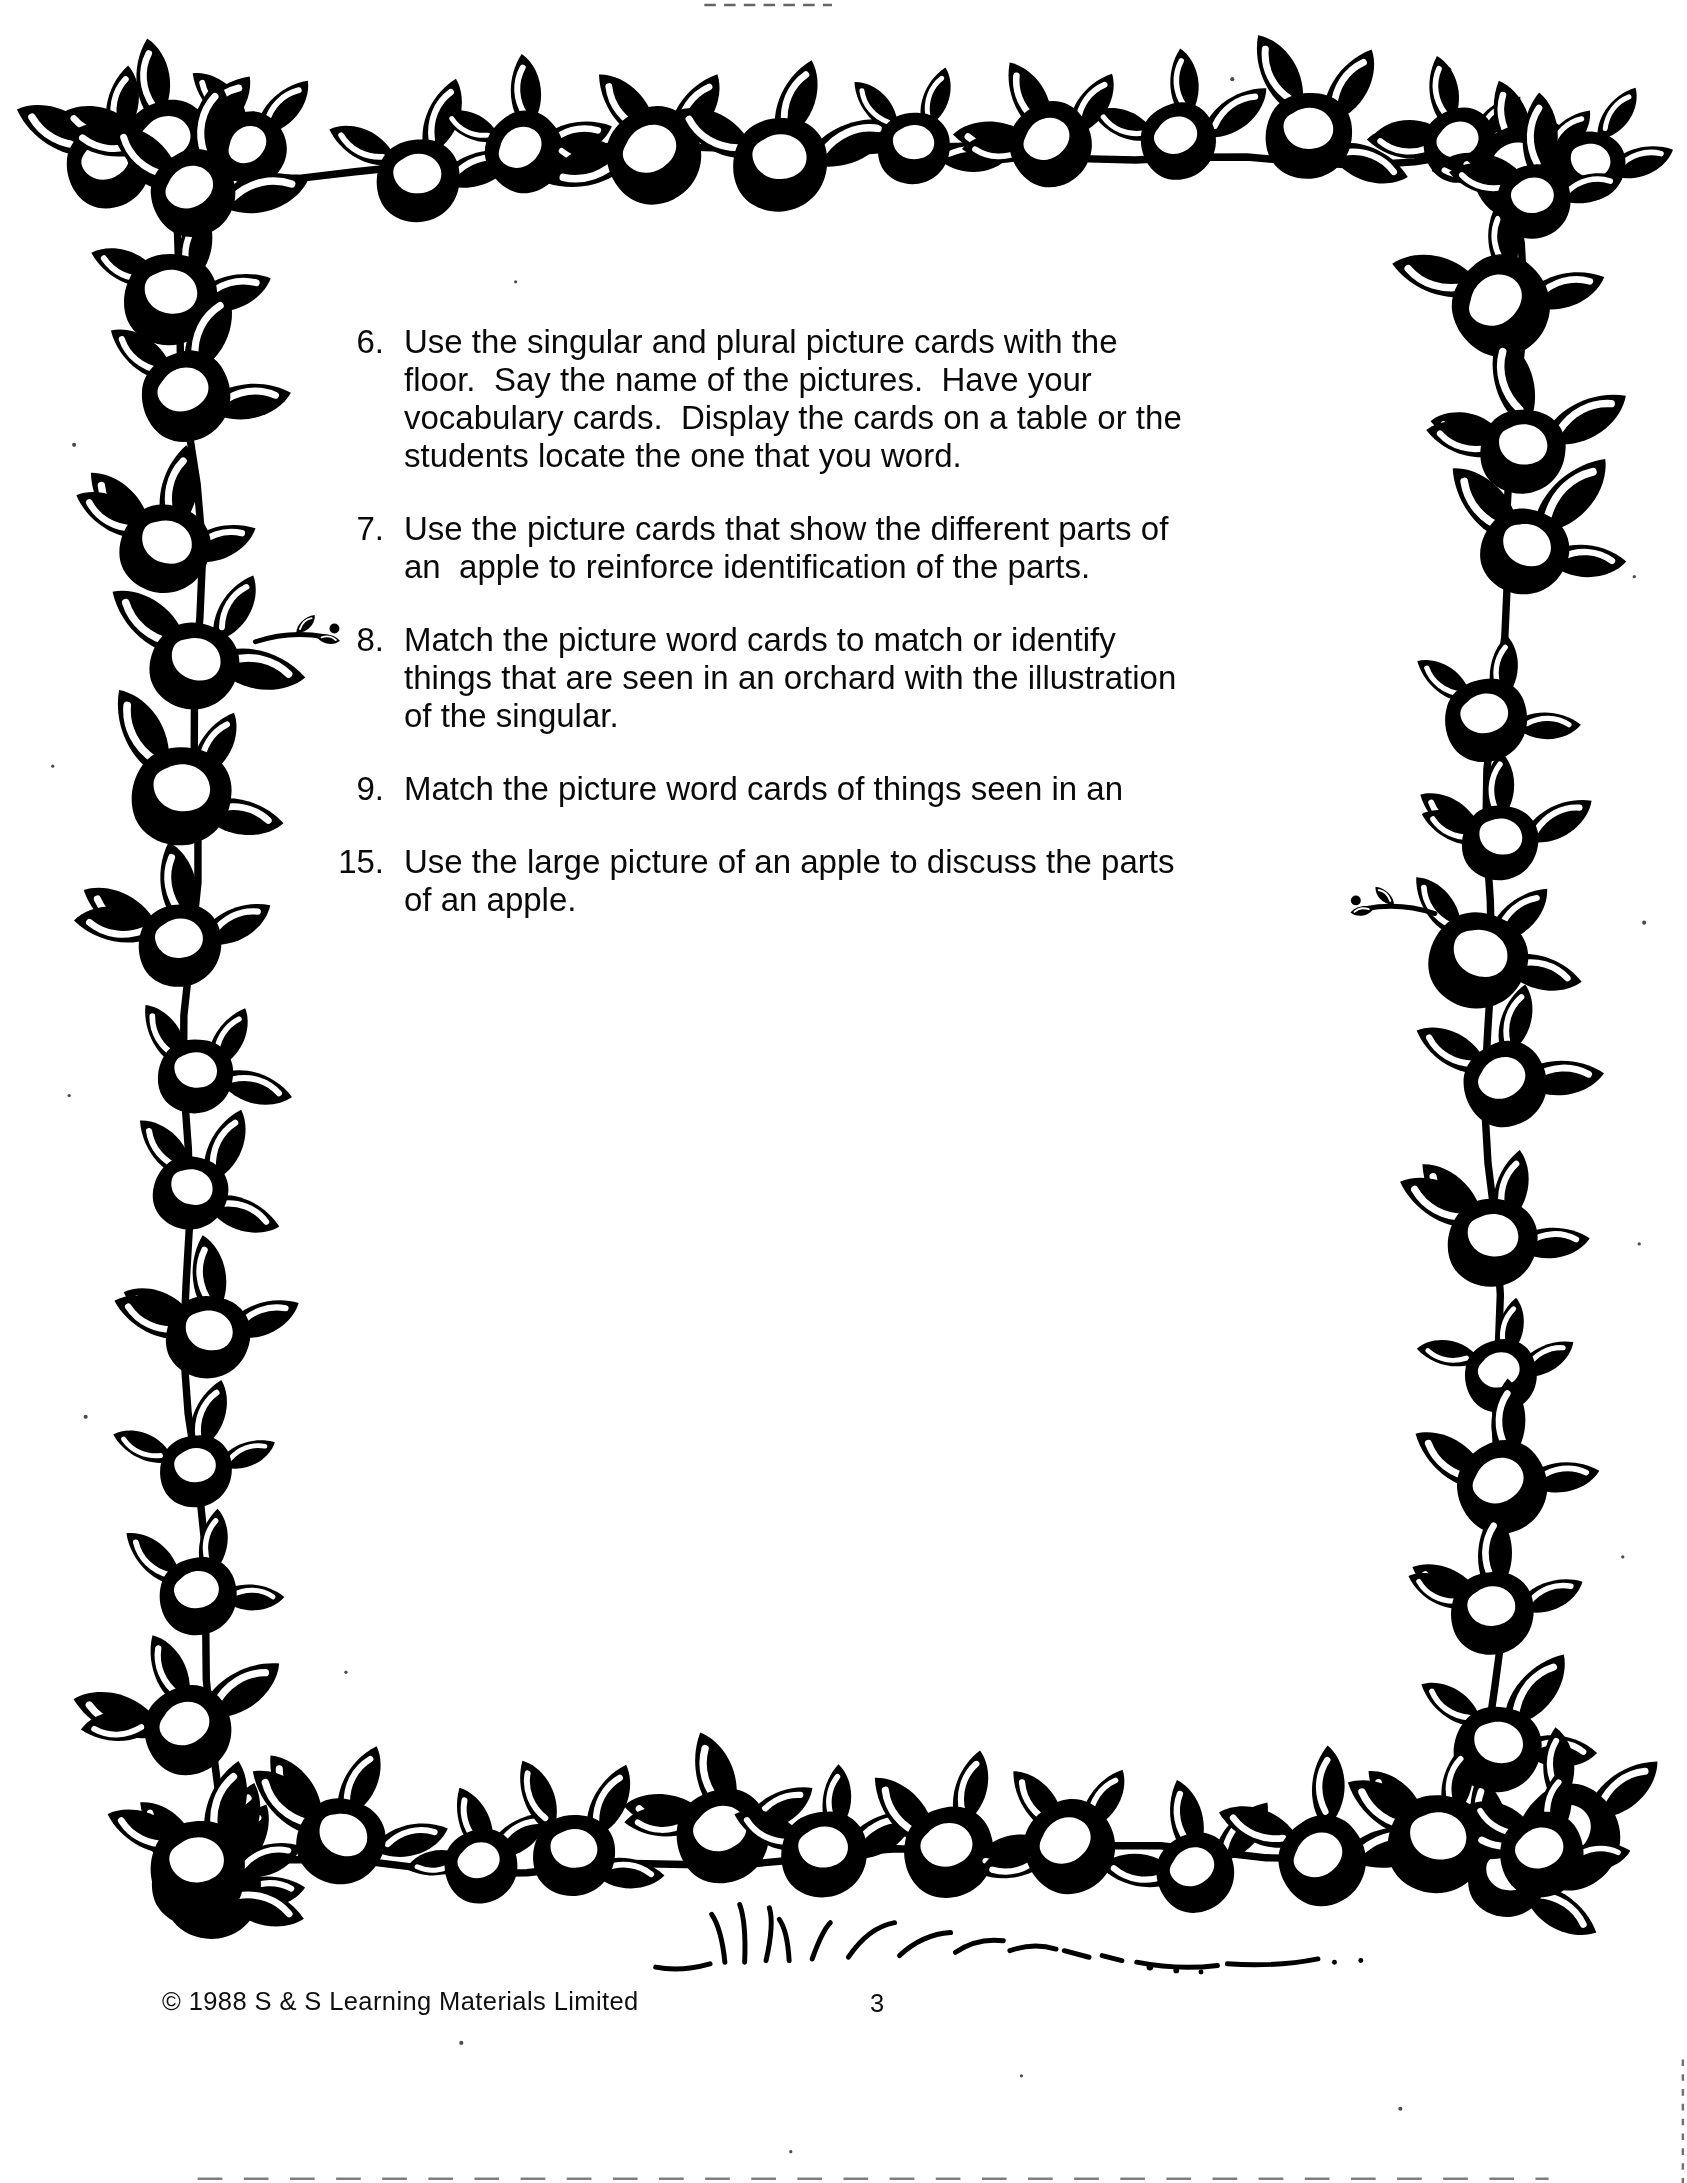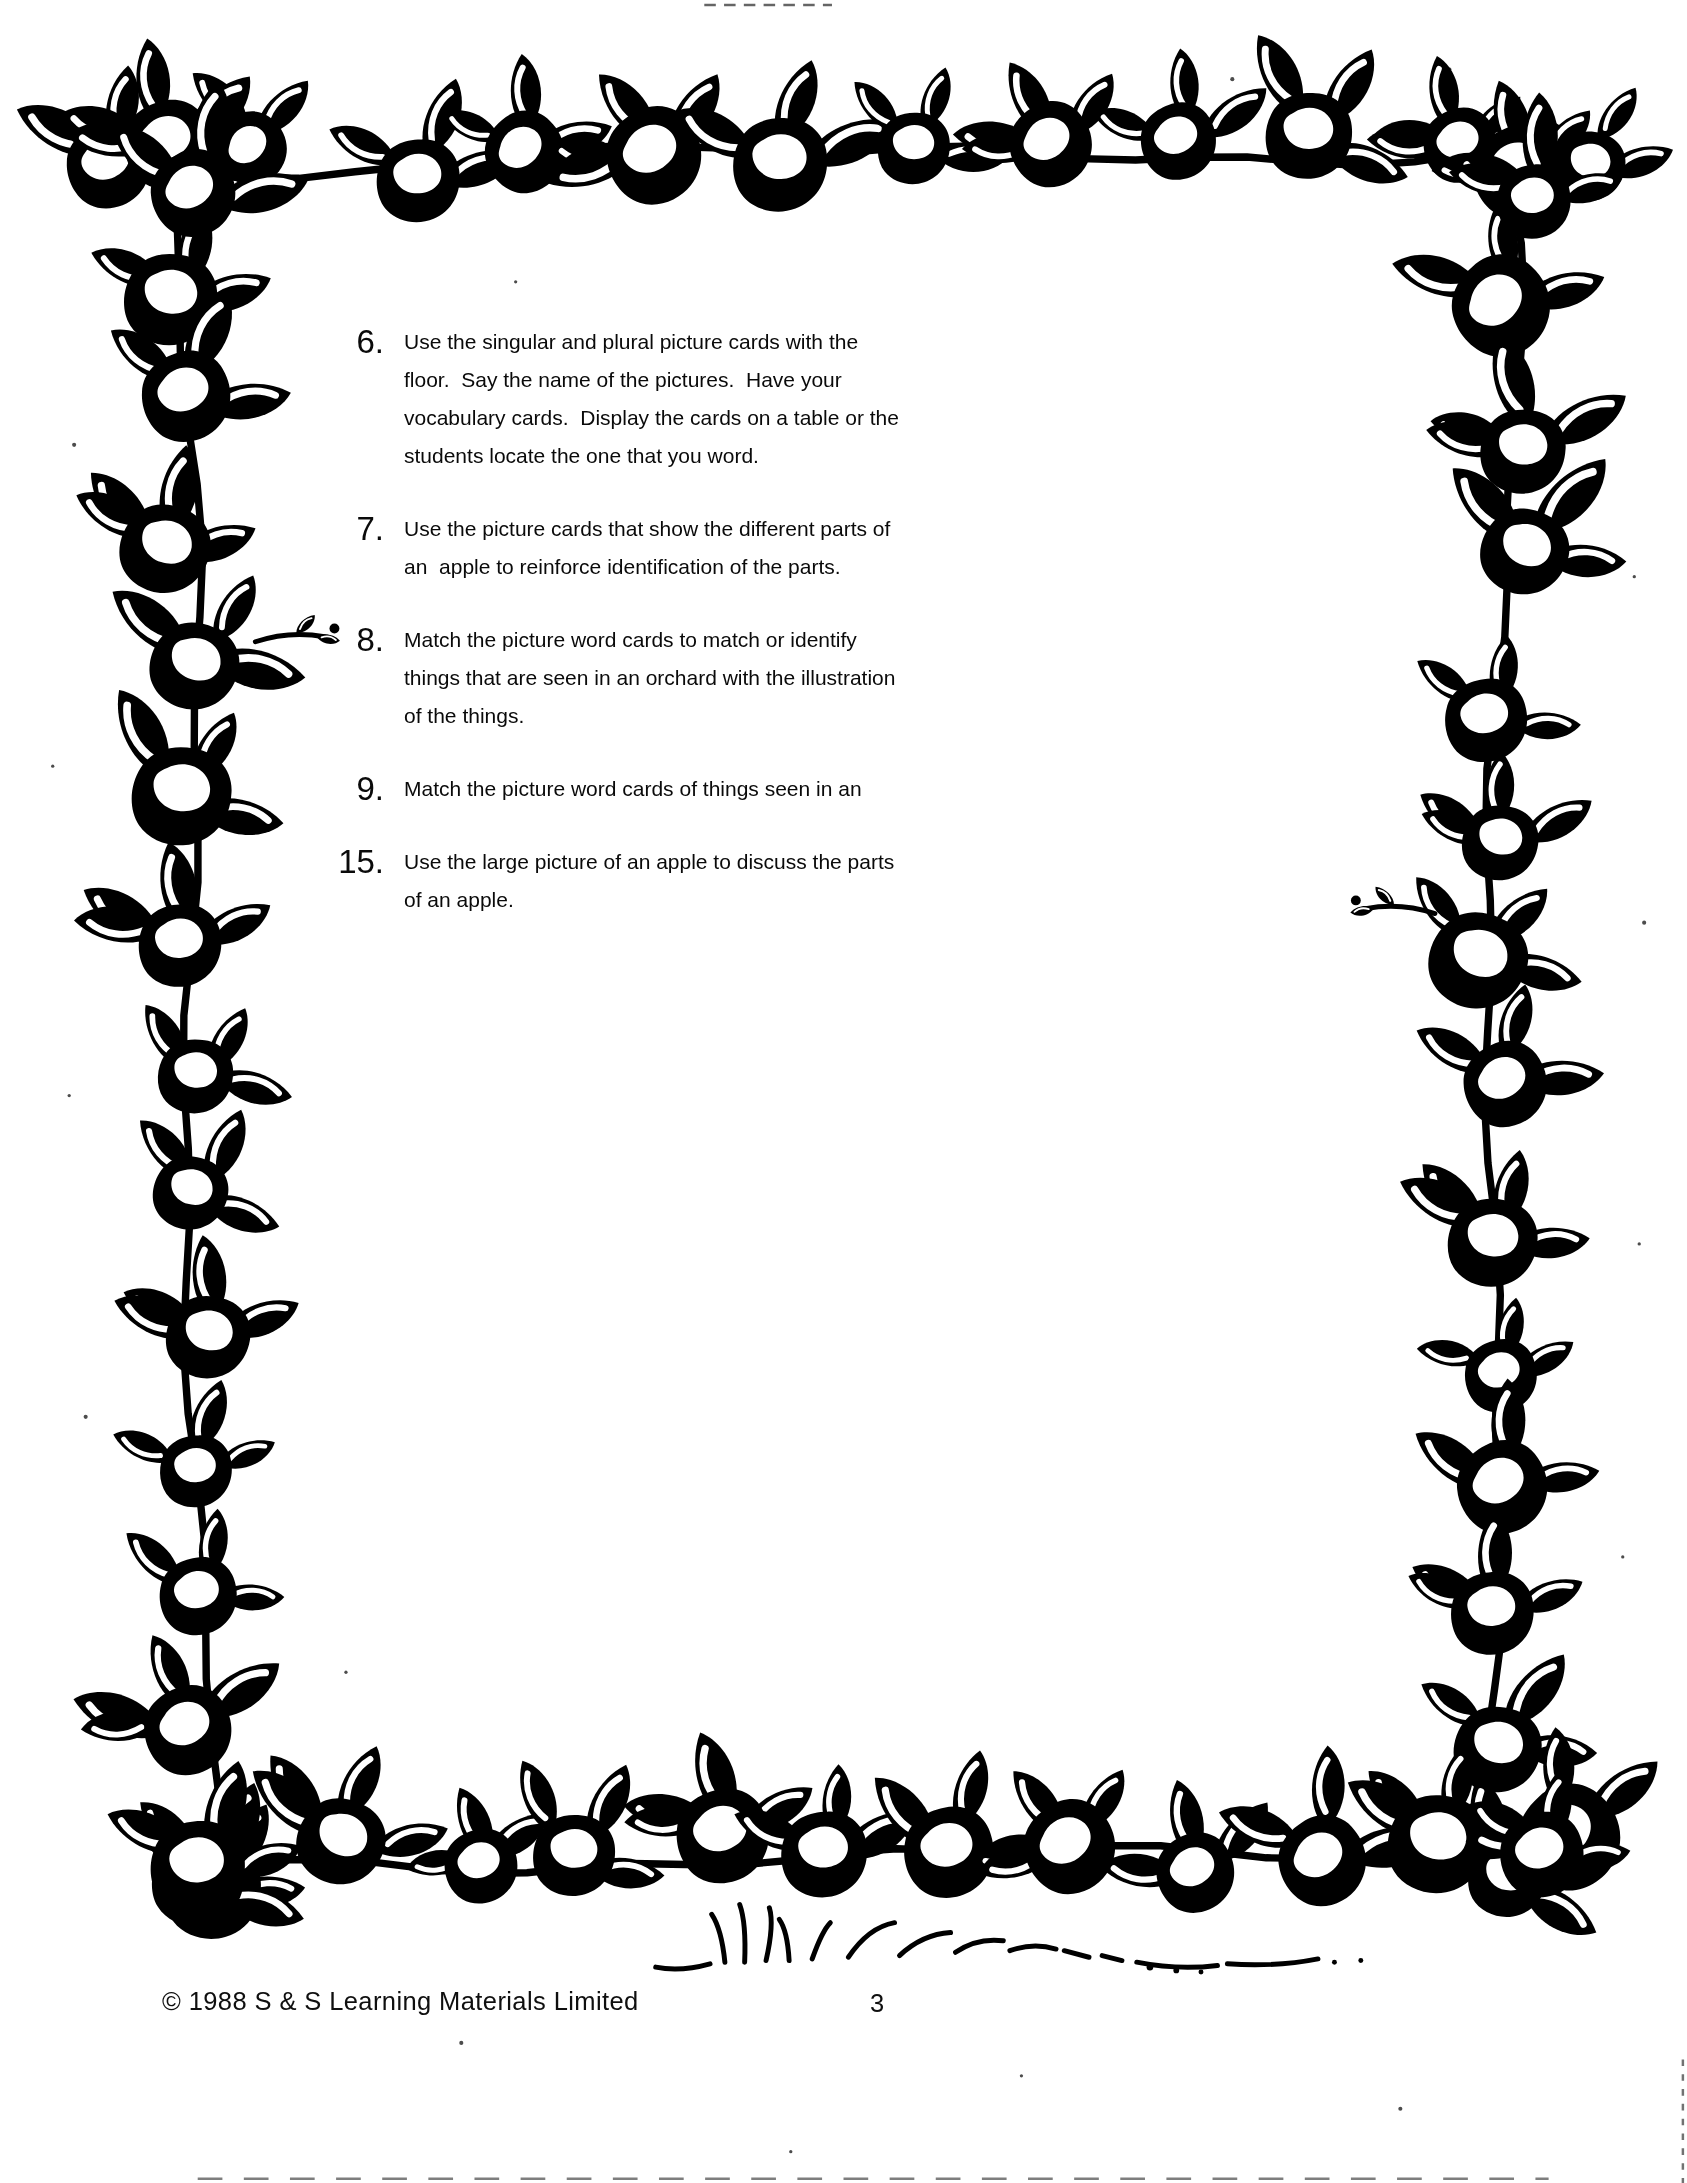--- a/index.html
+++ b/index.html
@@ -14,21 +14,21 @@
   .border-art{position:absolute;left:0;top:0;width:1687px;height:2183px;pointer-events:none;}
   .content{
     position:absolute;left:321px;top:323px;width:1088px;
     color:#0a0a0a;z-index:2;
   }
   .item{display:flex;margin-bottom:35px;}
   .num{
     width:63px;padding-right:20px;flex:none;
     text-align:right;font-size:33px;line-height:38px;
   }
-  .txt{font-size:21px;line-height:38px;}
+  .txt{font-size:33px;line-height:38px;}
   .line{white-space:pre;}
   .copyright{
     position:absolute;left:162px;top:1987px;
     font-size:25.5px;color:#0f0f0f;z-index:2;letter-spacing:0.4px;
   }
   .pagenum{
     position:absolute;left:870px;top:1989px;
     font-size:25.5px;color:#0f0f0f;z-index:2;
   }
 </style>
@@ -477,21 +477,21 @@
         <div class="txt">
           <div class="line">Use the picture cards that show the different parts of</div>
           <div class="line">an  apple to reinforce identification of the parts.</div>
         </div>
       </div>
       <div class="item">
         <div class="num">8.</div>
         <div class="txt">
           <div class="line">Match the picture word cards to match or identify</div>
           <div class="line">things that are seen in an orchard with the illustration</div>
-          <div class="line">of the things.</div>
+          <div class="line">of the singular.</div>
         </div>
       </div>
       <div class="item">
         <div class="num">9.</div>
         <div class="txt">
           <div class="line">Match the picture word cards of things seen in an</div>
         </div>
       </div>
       <div class="item">
         <div class="num">15.</div>

